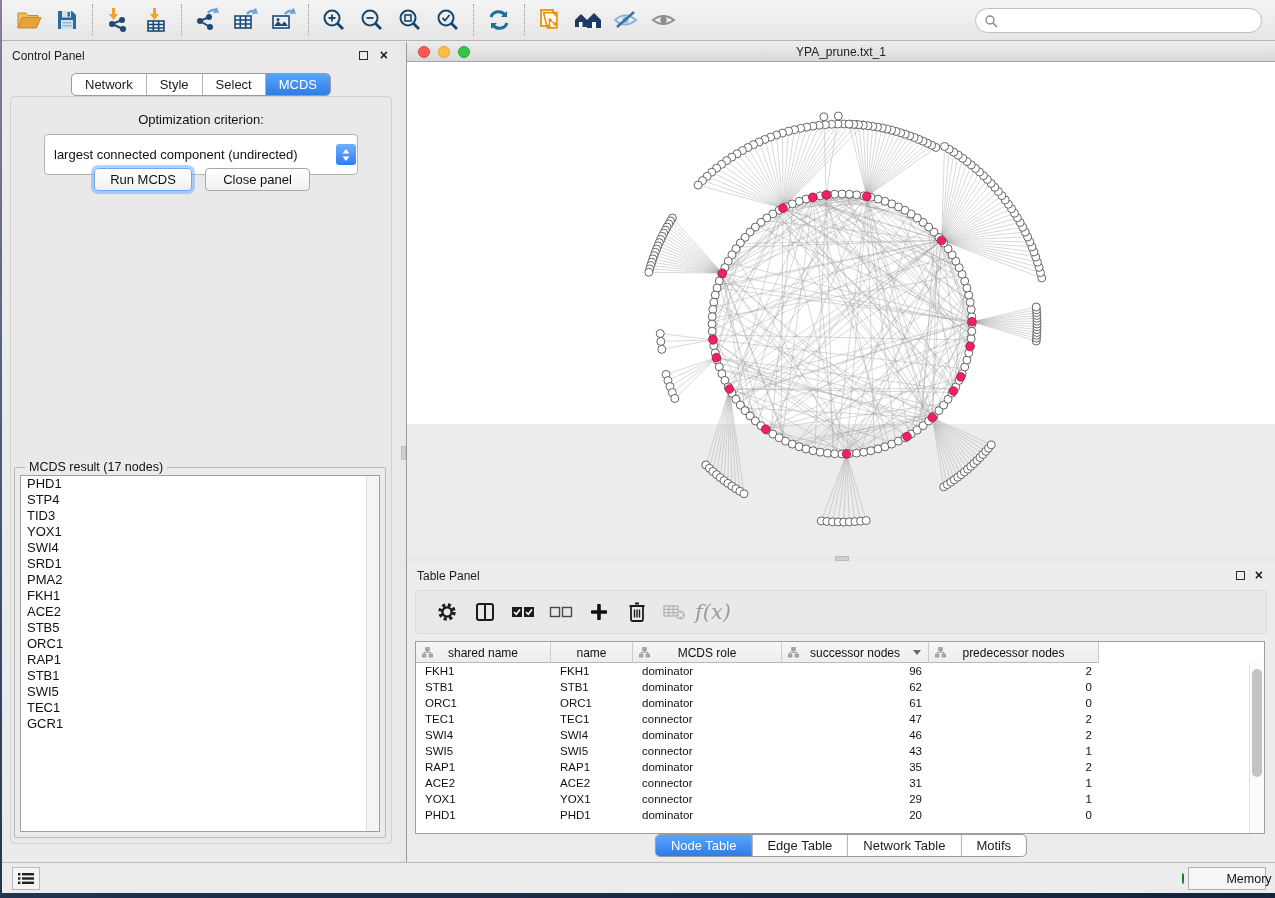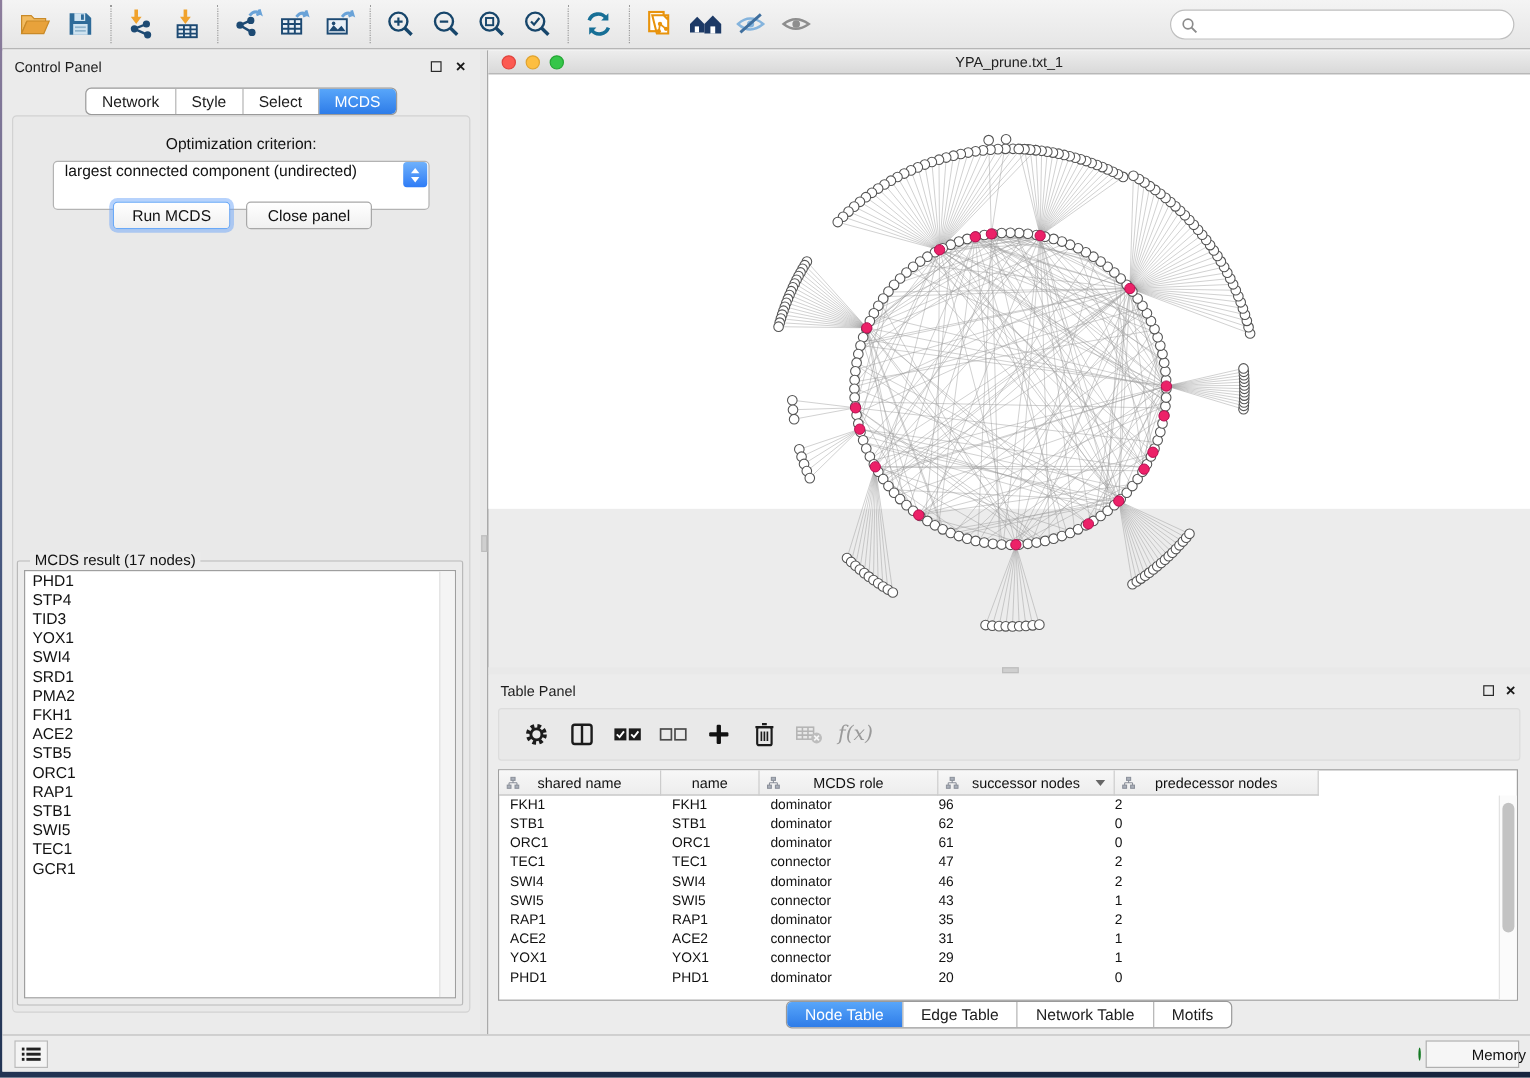--- a/index.html
+++ b/index.html
@@ -31,21 +31,21 @@
     overflow:hidden; background:#fff; }
   .seg-tab { padding:3px 13px; font-size:13px; color:#1c1c1c; border-left:1px solid #b4b4b4; cursor:default; white-space:nowrap;}
   .seg-tab:first-child { border-left:none; }
   .seg-tab.sel { background:linear-gradient(#58a6fa,#2e7ce8); color:#fff; }
   .cp-tabs { left:50%; transform:translateX(-50%); top:31px; }
 
   .cp-content { position:absolute; left:8px; top:54px; width:382px; height:748px;
     background:#e9e9e9; border:1px solid #d2d2d2; border-radius:4px; }
   .opt-label { position:absolute; left:0; width:100%; top:70px; text-align:center; font-size:13px; color:#111; }
   .criterion { position:absolute; left:50%; transform:translateX(-50%); top:92px; width:314px; height:41px;
-    background:#fff; border:1px solid #b3b3b3; border-radius:4px; display:flex; align-items:flex-start; }
+    background:#fff; border:1px solid #b3b3b3; border-radius:4px; display:flex; align-items:center; }
   .criterion .val { flex:1; font-size:13px; padding-left:9px; color:#111; white-space:nowrap; }
   .criterion .cap { width:20px; height:21px; border-radius:3px; margin-right:1px;
     background:linear-gradient(#6fb1fb,#2f7cf6); display:flex; align-items:center; justify-content:center; }
   .btn { position:absolute; top:126px; height:23px; background:linear-gradient(#ffffff,#f0f0f0);
     border:1px solid #a8a8a8; border-radius:4px; font-size:13px; color:#111;
     display:flex; align-items:center; justify-content:center; }
   .run-btn { left:92px; width:98px; border-color:#6aa9f8; box-shadow:0 0 0 3px rgba(110,165,250,.5); }
   .closep-btn { left:203px; width:105px; }
 
   .mcds-fieldset { position:absolute; left:12px; top:425px; width:372px; height:371px;
@@ -74,36 +74,36 @@
   .tl.green { left:51px; background:#35c649; border:1px solid #25a735; }
   .net-title { position:absolute; width:100%; top:3px; text-align:center; font-size:12px; color:#222; }
   .net-canvas { position:absolute; left:0; top:20px; }
 
   
   .table-panel { position:absolute; left:405px; top:562px; width:868px; height:300px; background:#ececec; }
   .tp-float { right:30px; } .tp-close { right:12px; }
   .tp-toolbar { position:absolute; left:8px; top:28px; width:852px; height:44px; background:#e9e9e9;
     border:1px solid #dcdcdc; border-radius:3px; display:flex; align-items:center; padding-left:12px; }
   .tpbtn { width:38px; height:30px; display:flex; align-items:center; justify-content:center; }
-  .fx { font-family:"DejaVu Serif", serif; font-style:italic; font-size:17px; color:#9a9a9a; }
+  .fx { font-family:"DejaVu Serif", serif; font-style:italic; font-size:21px; color:#9a9a9a; }
 
   .node-table { position:absolute; left:8px; top:79px; width:850px; height:193px; background:#fff; border:1px solid #9f9f9f; }
   .thead { position:absolute; left:0; top:0; height:21px; display:flex;
     background:linear-gradient(#f7f7f7,#ededed); border-bottom:1px solid #b9b9b9; }
   .th { position:relative; height:21px; display:flex; align-items:center; justify-content:center;
     font-size:12px; color:#111; border-right:1px solid #cccccc; }
   .th .hier { position:absolute; left:6px; top:5px; }
   .th .sortchev { position:absolute; right:7px; top:8px; width:0; height:0;
     border-left:4px solid transparent; border-right:4px solid transparent; border-top:5px solid #666; }
   .c0{width:135px}.c1{width:82px}.c2{width:149px}.c3{width:147px}.c4{width:170px}
   .tbody { position:absolute; left:0; top:21px; }
   .trow { display:flex; height:16px; }
   .tcell { font-size:11.5px; color:#111; line-height:16px; white-space:nowrap; overflow:hidden; }
   .tcell.c0,.tcell.c1,.tcell.c2 { padding-left:9px; }
-  .tcell.c3,.tcell.c4 { text-align:left; padding-right:7px; }
+  .tcell.c3,.tcell.c4 { text-align:right; padding-right:7px; }
   .nt-scroll { position:absolute; right:0; top:21px; bottom:0; width:15px; background:#fbfbfb; border-left:1px solid #e2e2e2; }
   .nt-thumb { position:absolute; left:2px; top:6px; width:10px; height:108px; background:#c3c3c3; border-radius:5px; }
 
   .tp-tabs { left:50%; transform:translateX(-50%); top:272px; }
   .tp-tabs .seg-tab { padding:3px 15px; }
 
   
   .status-bar { position:absolute; left:0; top:862px; width:100%; height:31px; background:#ececec; border-top:1px solid #bdbdbd; }
   .list-btn { position:absolute; left:10px; top:4px; width:28px; height:23px; background:#f4f4f4;
     border:1px solid #b9b9b9; display:flex; align-items:center; justify-content:center; }

